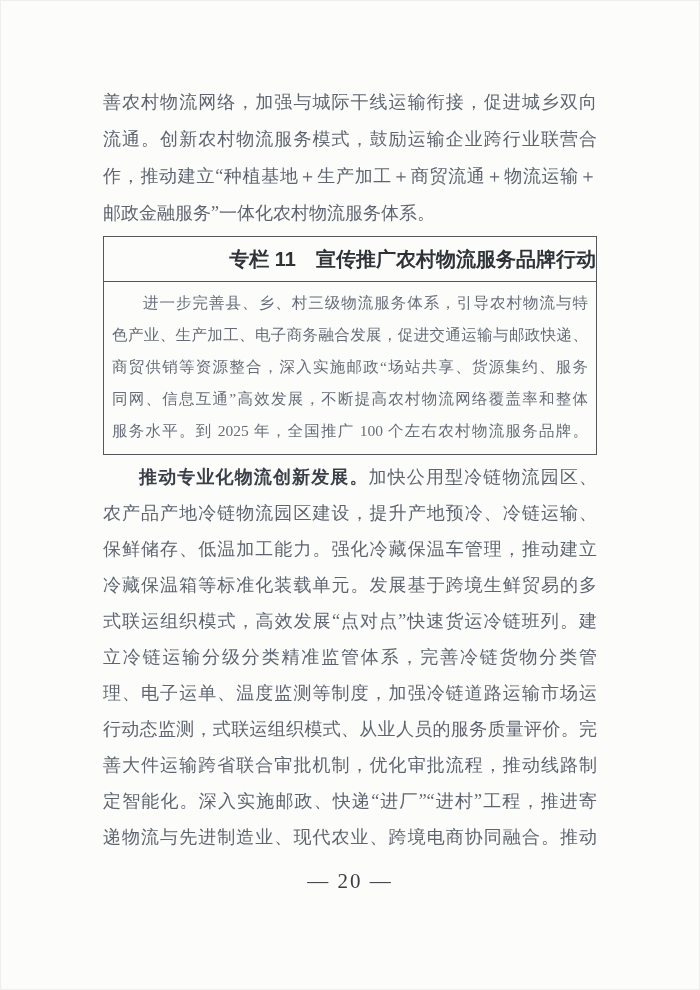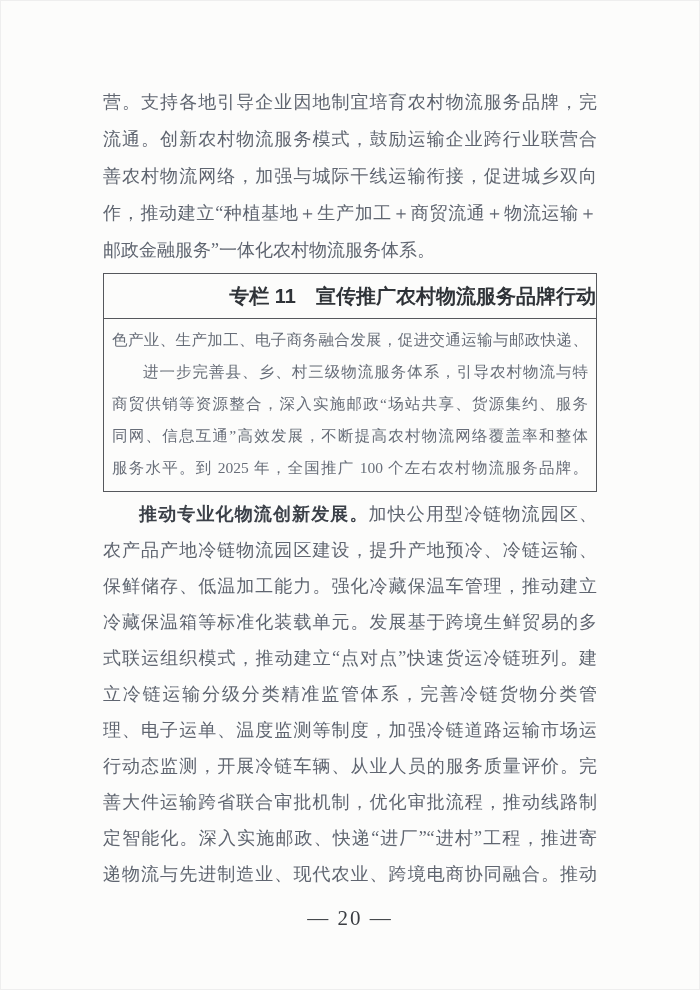--- a/index.html
+++ b/index.html
@@ -89,49 +89,48 @@
     color: var(--page-number, #3a3d42);
   }
 </style>
 </head>
 <body>
 
 <div class="page">
   <div class="content">
 
     <div class="para para-main">
-      <div class="line jfull">营。支持各地引导企业因地制宜培育农村物流服务品牌，完</div>
+      <div class="line jfull">善农村物流网络，加强与城际干线运输衔接，促进城乡双向</div>
       <div class="line jfull">流通。创新农村物流服务模式，鼓励运输企业跨行业联营合</div>
-      <div class="line jfull">善农村物流网络，加强与城际干线运输衔接，促进城乡双向</div>
       <div class="line jfull">作，推动建立“种植基地＋生产加工＋商贸流通＋物流运输＋</div>
       <div class="line jleft">邮政金融服务”一体化农村物流服务体系。</div>
     </div>
 
     <div class="column-box">
       <div class="box-title">专栏 11　宣传推广农村物流服务品牌行动</div>
       <div class="box-body">
+        <div class="line jfull indent">进一步完善县、乡、村三级物流服务体系，引导农村物流与特</div>
         <div class="line jfull">色产业、生产加工、电子商务融合发展，促进交通运输与邮政快递、</div>
-        <div class="line jfull indent">进一步完善县、乡、村三级物流服务体系，引导农村物流与特</div>
         <div class="line jfull">商贸供销等资源整合，深入实施邮政“场站共享、货源集约、服务</div>
         <div class="line jfull">同网、信息互通”高效发展，不断提高农村物流网络覆盖率和整体</div>
         <div class="line jfull">服务水平。到 2025 年，全国推广 100 个左右农村物流服务品牌。</div>
       </div>
     </div>
 
     <div class="para para-second" style="margin-top:4px">
       <div class="line jfull indent">
         <span class="bold-lead">推动专业化物流创新发展。</span><span>加快公用型冷链物流园区、</span>
       </div>
       <div class="line jfull">农产品产地冷链物流园区建设，提升产地预冷、冷链运输、</div>
       <div class="line jfull">保鲜储存、低温加工能力。强化冷藏保温车管理，推动建立</div>
       <div class="line jfull">冷藏保温箱等标准化装载单元。发展基于跨境生鲜贸易的多</div>
-      <div class="line jfull">式联运组织模式，推动建立“点对点”快速货运冷链班列。建</div>
+      <div class="line jfull">式联运组织模式，高效发展“点对点”快速货运冷链班列。建</div>
       <div class="line jfull">立冷链运输分级分类精准监管体系，完善冷链货物分类管</div>
       <div class="line jfull">理、电子运单、温度监测等制度，加强冷链道路运输市场运</div>
-      <div class="line jfull">行动态监测，开展冷链车辆、从业人员的服务质量评价。完</div>
+      <div class="line jfull">行动态监测，式联运组织模式、从业人员的服务质量评价。完</div>
       <div class="line jfull">善大件运输跨省联合审批机制，优化审批流程，推动线路制</div>
       <div class="line jfull">定智能化。深入实施邮政、快递“进厂”“进村”工程，推进寄</div>
       <div class="line jfull">递物流与先进制造业、现代农业、跨境电商协同融合。推动</div>
     </div>
 
     <div class="page-number">— 20 —</div>
 
   </div>
 </div>
 

